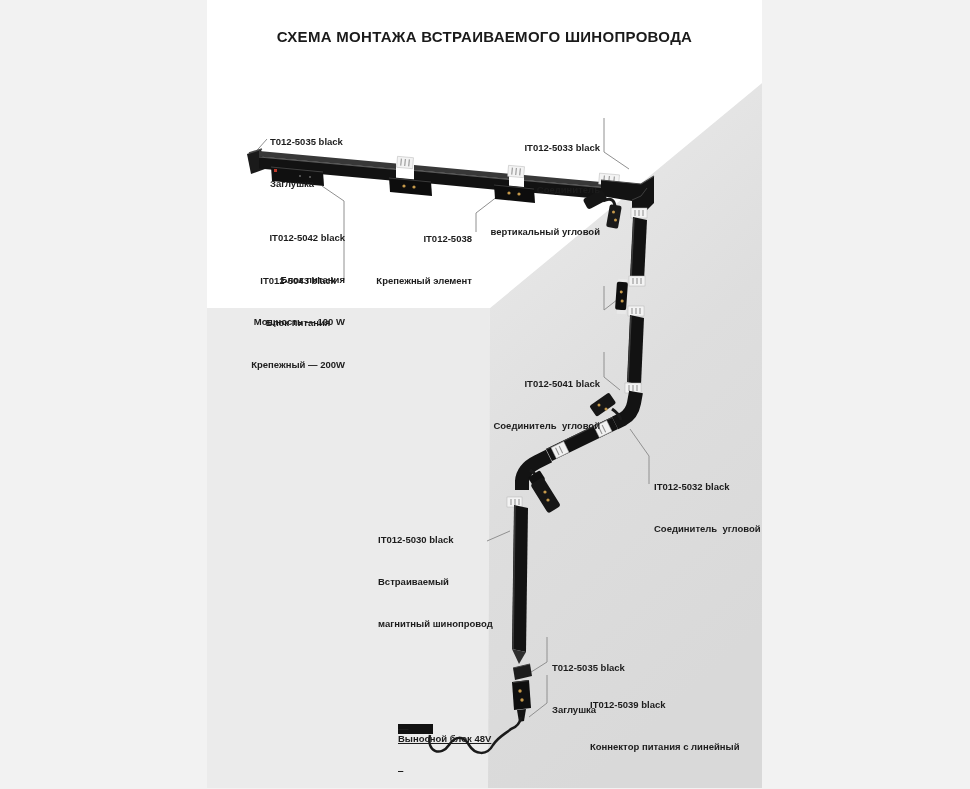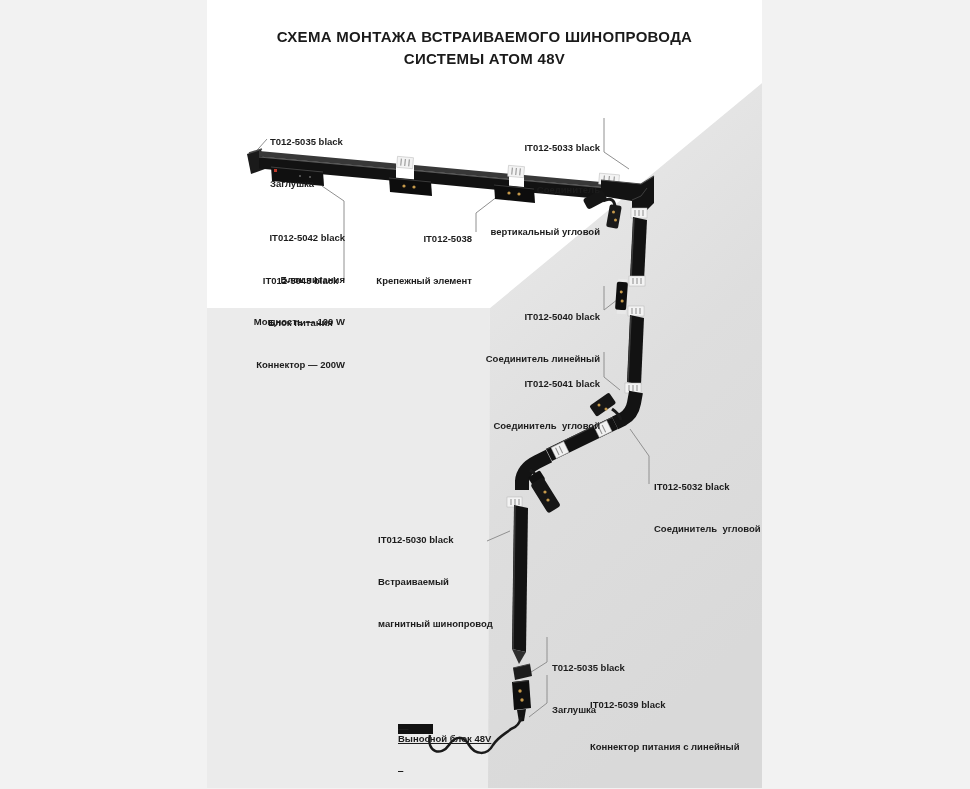--- a/index.html
+++ b/index.html
@@ -210,55 +210,50 @@
         <polygon points="517,710 526,709 524,721 519,722" fill="#141414"></polygon>
       </g>
 
       <path d="M521 717 C520 723,517 727,511 729 C505 734,498 737,493 745 C487 756,475 755,469 745 C463 735,455 736,449 745 C441 757,426 752,430 735" stroke="#1a1a1a" stroke-width="2.5" fill="none"></path>
       <rect x="398" y="724" width="35" height="10" fill="#111111"></rect>
     </g>
   </svg>
 
   <div class="title">
     <div>СХЕМА МОНТАЖА ВСТРАИВАЕМОГО ШИНОПРОВОДА</div>
-    <div>СИСТЕМЫ АТОМ 48V</div>
   </div>
 
   <div class="lbl" style="left:270px;top:107px;">
     <div>T012-5035 black</div>
     <div>Заглушка</div>
   </div>
 
   <div class="lbl r" style="right:625px;top:203px;">
     <div>IT012-5042 black</div>
     <div>Блок питания</div>
     <div>Мощность — 100 W</div>
   </div>
 
   <div class="lbl r" style="right:625px;top:246px;text-align:center;">
     <div>IT012-5043 black</div>
     <div>Блок питания</div>
-    <div>Коннектор — 200W</div>
+    <div>Крепежный — 200W</div>
   </div>
 
   <div class="lbl r" style="right:498px;top:204px;">
     <div>IT012-5038</div>
     <div>Крепежный элемент</div>
   </div>
 
   <div class="lbl r" style="right:370px;top:113px;">
     <div>IT012-5033 black</div>
     <div>Соединитель</div>
     <div>вертикальный угловой</div>
   </div>
 
-  <div class="lbl r" style="right:370px;top:282px;">
-    <div>IT012-5040 black</div>
-    <div>Соединитель линейный</div>
-  </div>
 
   <div class="lbl r" style="right:370px;top:349px;">
     <div>IT012-5041 black</div>
     <div>Соединитель  угловой</div>
   </div>
 
   <div class="lbl" style="left:654px;top:452px;">
     <div>IT012-5032 black</div>
     <div>Соединитель  угловой</div>
   </div>

